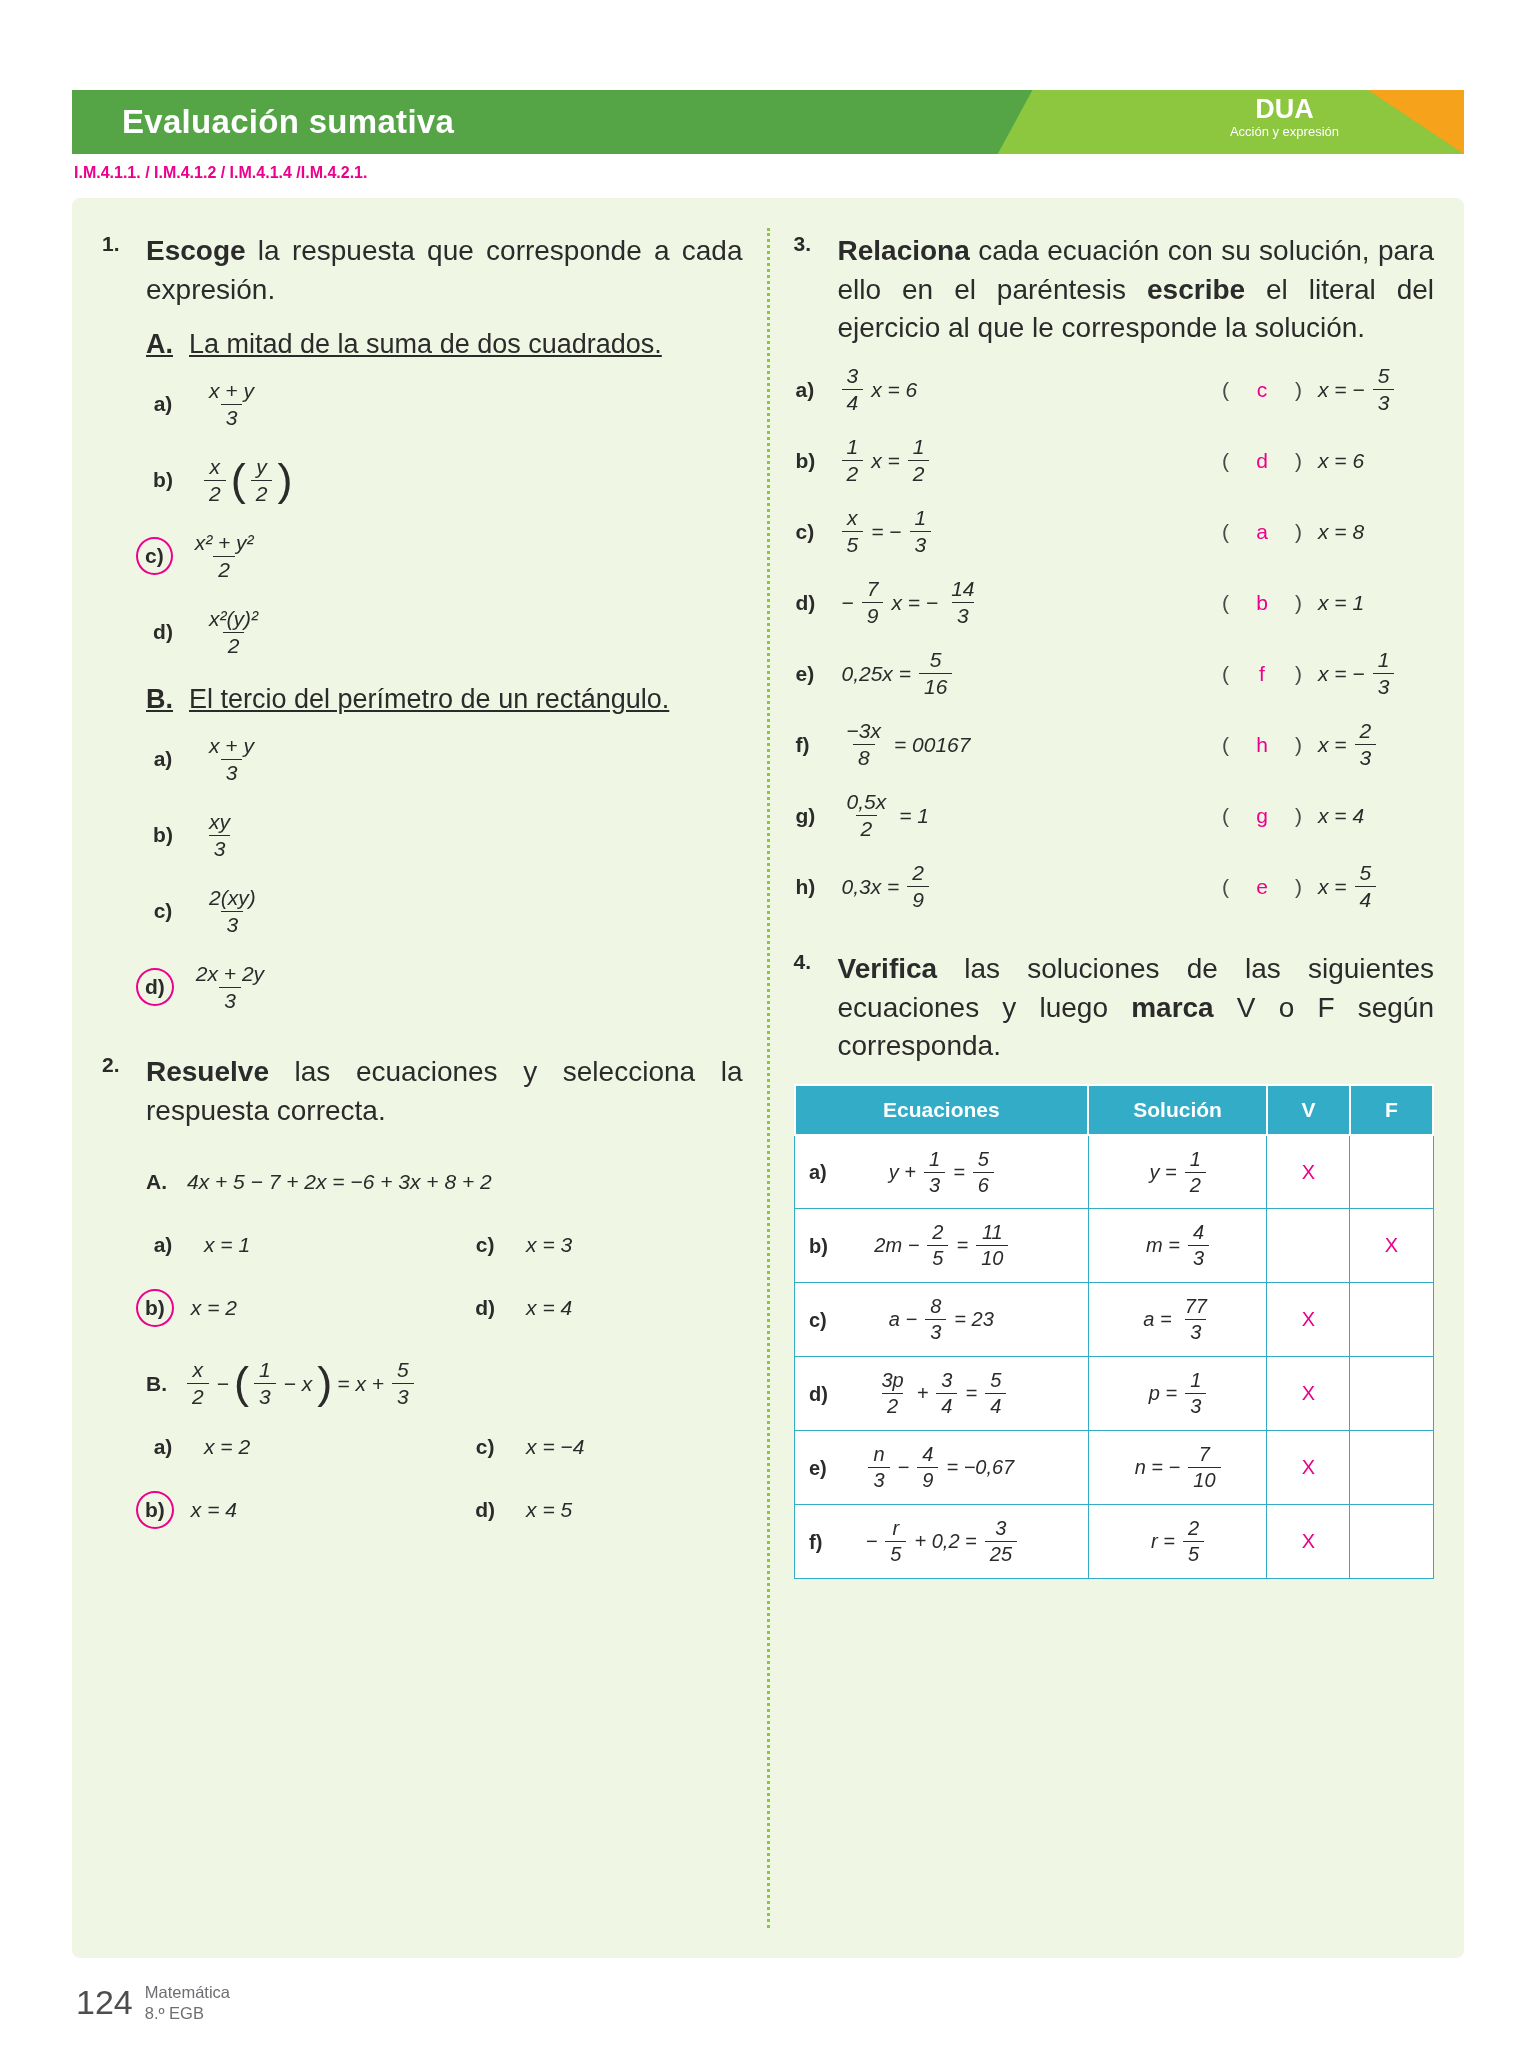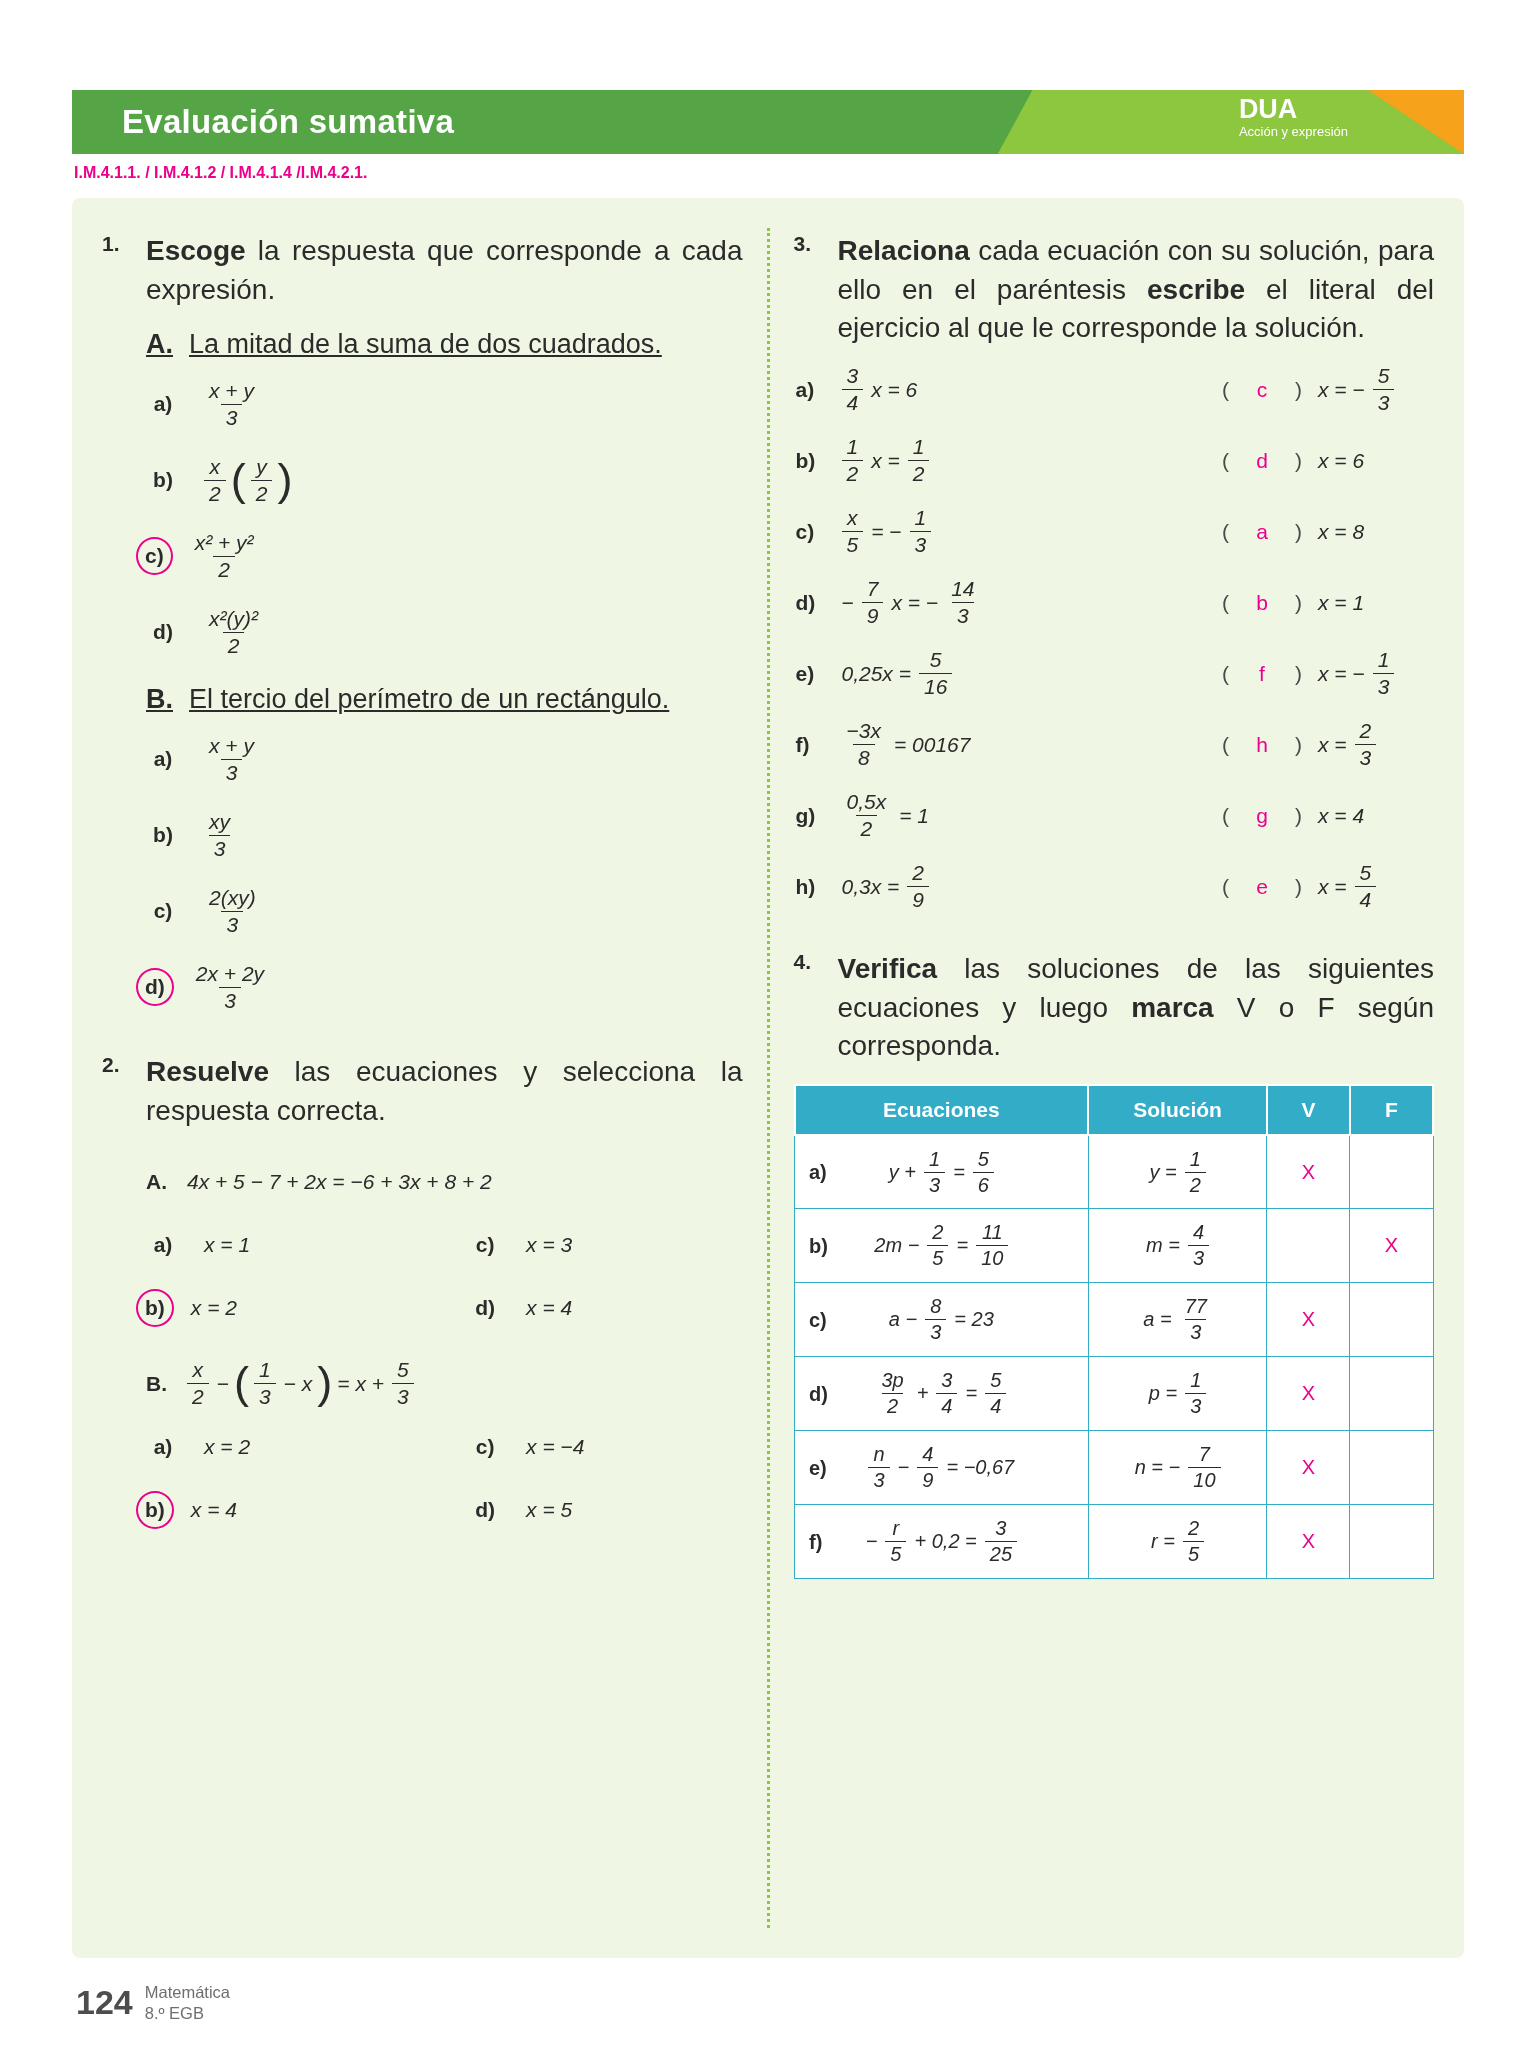--- a/index.html
+++ b/index.html
@@ -18,21 +18,21 @@
     position:absolute;inset:0;background:var(--header-green,#55A546);
     clip-path:polygon(0 0,69% 0,66.5% 100%,0 100%);
     display:flex;align-items:center;padding-left:24px;
   }
   .band-title{color:#fff;font-weight:bold;font-size:33px;padding-left:26px;letter-spacing:.3px;}
   .band-corner{
     position:absolute;top:0;right:0;height:100%;width:96px;
     background:var(--orange,#F7A21B);
     clip-path:polygon(0 0,100% 0,100% 100%);
   }
-  .band-right{position:absolute;top:4px;right:116px;text-align:left;color:#fff;line-height:1.15;}
+  .band-right{position:absolute;top:4px;right:125px;text-align:center;color:#fff;line-height:1.15;}
   .dua{font-size:27px;font-weight:bold;}
   .dua-sub{font-size:13px;font-weight:normal;}
   .codes{text-align:left;color:var(--pink,#EC008C);font-weight:bold;font-size:16px;margin:10px 2px 16px;}
 
   
   .panel{
     background:var(--panel-bg,#F0F6E4);
     border-radius:8px;height:1760px;
     display:flex;padding:26px 30px;
   }
@@ -91,21 +91,21 @@
   .eq-cell{position:relative;}
   .row-label{
     position:absolute;left:14px;top:50%;transform:translateY(-50%);
     font-weight:bold;font-size:20px;
   }
   .cell-math{font-size:20px;}
   .mark{color:var(--pink,#EC008C);font-size:20px;}
 
   
   .footer{display:flex;align-items:center;margin-top:24px;padding-left:4px;}
-  .pagenum{font-size:34px;font-weight:bold;color:#4d4d4f;margin-right:12px;}
+  .pagenum{font-size:34px;font-weight:normal;color:#4d4d4f;margin-right:12px;}
   .imprint{font-size:16.5px;color:#6d6e71;line-height:1.25;}
 </style>
 </head>
 <body>
 
 <div class="page">
 
   <header class="band">
     <div class="band-left">
       <h1 class="band-title">Evaluación sumativa</h1>

